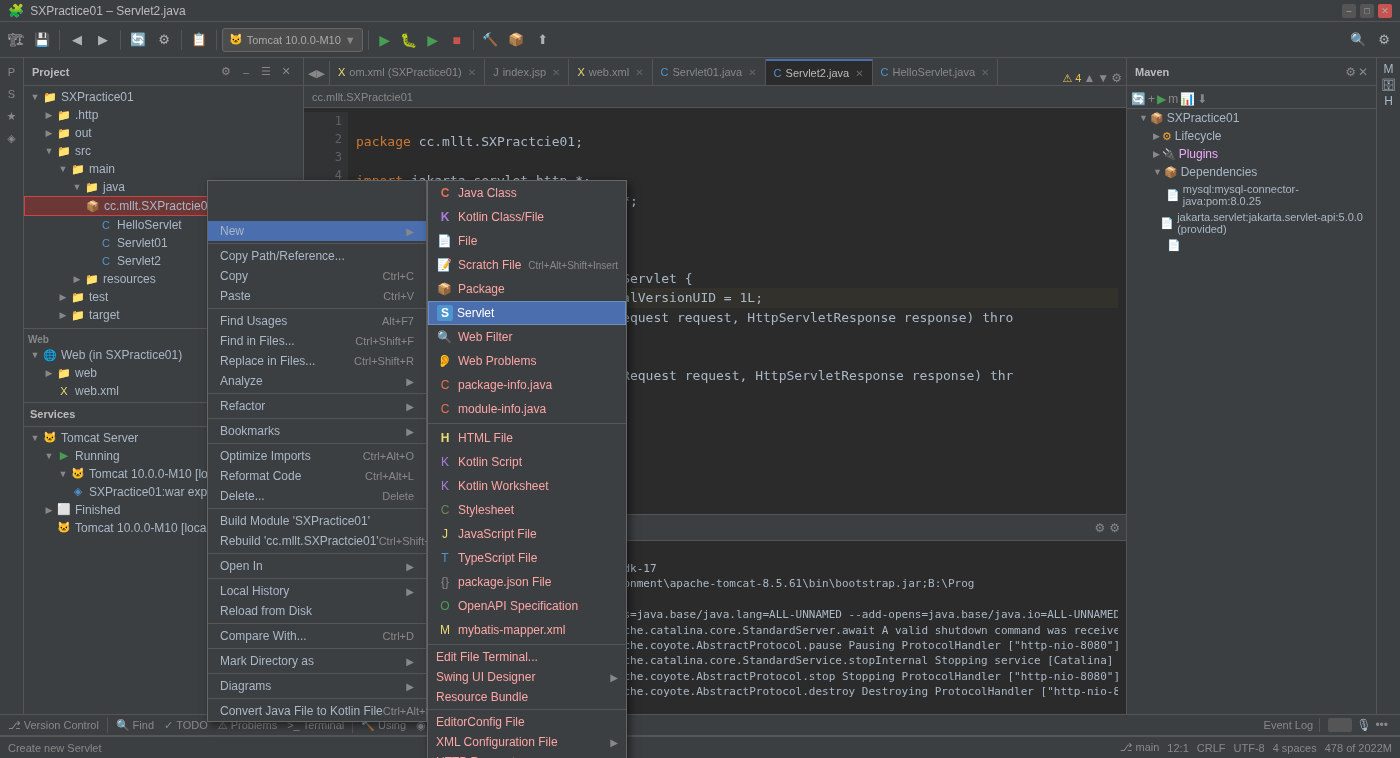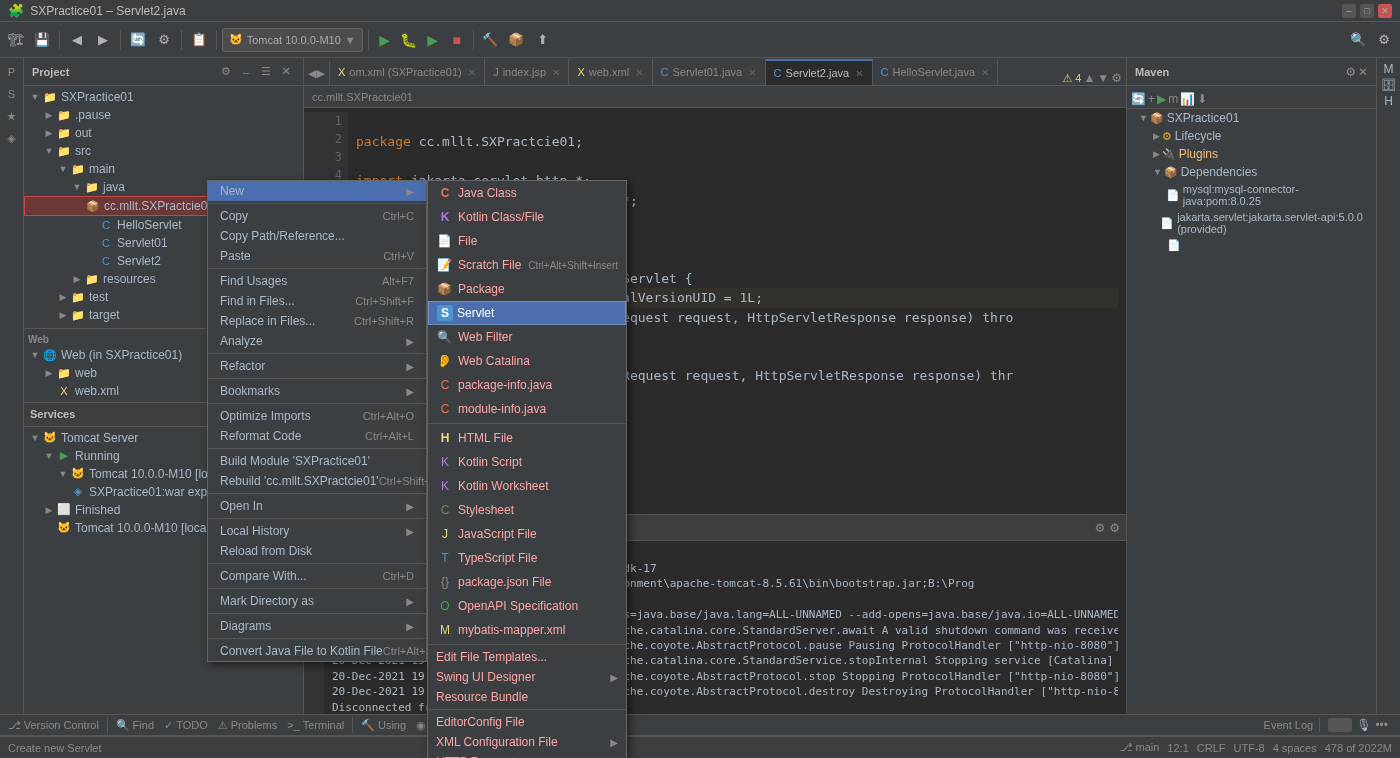--- a/index.html
+++ b/index.html
@@ -36,21 +36,21 @@
     .tree-item { display: flex; align-items: center; padding: 1px 0; cursor: pointer; white-space: nowrap; }
     .tree-item.highlighted { background: #cc666699; border: 1px solid #cc0000; }
     .tree-indent { display: inline-block; }
     .tree-arrow { width: 14px; display: inline-flex; align-items: center; justify-content: center; color: #888; font-size: 9px; }
     .tree-icon { width: 16px; height: 16px; display: inline-flex; align-items: center; justify-content: center; margin-right: 3px; font-size: 11px; }
     .tree-label { font-size: 12px; color: #a9b7c6; }
 
     
     #context-menu { position: absolute; left: 207px; top: 180px; width: 220px; background: #3c3f41; border: 1px solid #666; box-shadow: 3px 3px 8px rgba(0,0,0,0.5); z-index: 100; }
     .cm-item { display: flex; align-items: center; justify-content: space-between; padding: 3px 12px; cursor: pointer; white-space: nowrap; }
-    .cm-item.highlighted { background: #4b6eaf; }
+    .cm-item.highlighted { background: #4b6eaf; margin-top: 40px; }
     .cm-item-text { font-size: 12px; color: #a9b7c6; }
     .cm-item-shortcut { font-size: 11px; color: #888; }
     .cm-item-arrow { font-size: 10px; color: #888; }
     .cm-sep { height: 1px; background: #555; margin: 2px 0; }
 
     
     #submenu { position: absolute; left: 427px; top: 180px; width: 200px; background: #3c3f41; border: 1px solid #666; box-shadow: 3px 3px 8px rgba(0,0,0,0.5); z-index: 101; }
     .sm-item { display: flex; align-items: center; padding: 3px 8px; cursor: pointer; white-space: nowrap; }
     .sm-item.active { background: #4b6eaf; border: 1px solid #5578b5; }
     .sm-icon { width: 18px; height: 18px; display: inline-flex; align-items: center; justify-content: center; margin-right: 4px; }
@@ -185,21 +185,21 @@
       <div class="tree-item">
         <span class="tree-indent" style="width:4px;"></span>
         <span class="tree-arrow">▼</span>
         <span class="tree-icon folder-icon">📁</span>
         <span class="tree-label">SXPractice01</span>
       </div>
       <div class="tree-item">
         <span class="tree-indent" style="width:18px;"></span>
         <span class="tree-arrow">▶</span>
         <span class="tree-icon">📁</span>
-        <span class="tree-label">.pause</span>
+        <span class="tree-label">.http</span>
       </div>
       <div class="tree-item">
         <span class="tree-indent" style="width:18px;"></span>
         <span class="tree-arrow">▶</span>
         <span class="tree-icon folder-icon">📁</span>
         <span class="tree-label">out</span>
       </div>
       <div class="tree-item">
         <span class="tree-indent" style="width:18px;"></span>
         <span class="tree-arrow">▼</span>
@@ -498,21 +498,21 @@
       <div class="maven-item">
         <span style="width:22px; display:inline-block;"></span>
         <span style="color:#888; font-size:9px; margin-right:2px;">▶</span>
         <span style="font-size:11px; margin-right:3px; color:#f0a330;">⚙</span>
         <span style="font-size:12px; color:#a9b7c6;">Lifecycle</span>
       </div>
       <div class="maven-item">
         <span style="width:22px; display:inline-block;"></span>
         <span style="color:#888; font-size:9px; margin-right:2px;">▶</span>
         <span style="font-size:11px; margin-right:3px; color:#f0a330;">🔌</span>
-        <span style="font-size:12px; color:#fdba74;">Plugins</span>
+        <span style="font-size:12px; color:#f0abfc;">Plugins</span>
       </div>
       <div class="maven-item">
         <span style="width:22px; display:inline-block;"></span>
         <span style="color:#888; font-size:9px; margin-right:2px;">▼</span>
         <span style="font-size:11px; margin-right:3px; color:#4e94ce;">📦</span>
         <span style="font-size:12px; color:#a9b7c6;">Dependencies</span>
       </div>
       <div class="maven-item">
         <span style="width:36px; display:inline-block;"></span>
         <span style="font-size:11px; margin-right:3px; color:#888;">📄</span>
@@ -537,27 +537,27 @@
   </div>
 </div>
 
 <div id="context-menu">
   <div class="cm-item highlighted">
     <span class="cm-item-text">New</span>
     <span class="cm-item-arrow">▶</span>
   </div>
   <div class="cm-sep"></div>
   <div class="cm-item">
+    <span class="cm-item-text">Copy Path/Reference...</span>
+  </div>
+  <div class="cm-item">
     <span class="cm-item-text">Copy</span>
     <span class="cm-item-shortcut">Ctrl+C</span>
   </div>
   <div class="cm-item">
-    <span class="cm-item-text">Copy Path/Reference...</span>
-  </div>
-  <div class="cm-item">
     <span class="cm-item-text">Paste</span>
     <span class="cm-item-shortcut">Ctrl+V</span>
   </div>
   <div class="cm-sep"></div>
   <div class="cm-item">
     <span class="cm-item-text">Find Usages</span>
     <span class="cm-item-shortcut">Alt+F7</span>
   </div>
   <div class="cm-item">
     <span class="cm-item-text">Find in Files...</span>
@@ -582,20 +582,24 @@
     <span class="cm-item-arrow">▶</span>
   </div>
   <div class="cm-sep"></div>
   <div class="cm-item">
     <span class="cm-item-text">Optimize Imports</span>
     <span class="cm-item-shortcut">Ctrl+Alt+O</span>
   </div>
   <div class="cm-item">
     <span class="cm-item-text">Reformat Code</span>
     <span class="cm-item-shortcut">Ctrl+Alt+L</span>
+  </div>
+  <div class="cm-item">
+    <span class="cm-item-text">Delete...</span>
+    <span class="cm-item-shortcut">Delete</span>
   </div>
   <div class="cm-sep"></div>
   <div class="cm-item">
     <span class="cm-item-text">Build Module 'SXPractice01'</span>
   </div>
   <div class="cm-item">
     <span class="cm-item-text">Rebuild 'cc.mllt.SXPractcie01'</span>
     <span class="cm-item-shortcut">Ctrl+Shift+F9</span>
   </div>
   <div class="cm-sep"></div>
@@ -659,21 +663,21 @@
   <div class="sm-item active" style="background:#4b6eaf; border:1px solid #6d8fc0;">
     <span class="sm-icon" style="color:#fff; font-weight:bold; font-size:12px; background:#4e94ce; width:16px; height:16px; display:inline-flex; align-items:center; justify-content:center; border-radius:2px;">S</span>
     <span class="sm-label" style="color:#fff;">Servlet</span>
   </div>
   <div class="sm-item">
     <span class="sm-icon" style="color:#888; font-size:12px;">🔍</span>
     <span class="sm-label">Web Filter</span>
   </div>
   <div class="sm-item">
     <span class="sm-icon" style="color:#888; font-size:12px;">👂</span>
-    <span class="sm-label">Web Catalina</span>
+    <span class="sm-label">Web Problems</span>
   </div>
   <div class="sm-item">
     <span class="sm-icon" style="color:#e76f51; font-size:12px;">C</span>
     <span class="sm-label">package-info.java</span>
   </div>
   <div class="sm-item">
     <span class="sm-icon" style="color:#e76f51; font-size:12px;">C</span>
     <span class="sm-label">module-info.java</span>
   </div>
   <div class="sm-sep"></div>
@@ -708,21 +712,21 @@
   <div class="sm-item">
     <span class="sm-icon" style="color:#499c54; font-size:12px;">O</span>
     <span class="sm-label">OpenAPI Specification</span>
   </div>
   <div class="sm-item">
     <span class="sm-icon" style="color:#e6db74; font-size:12px;">M</span>
     <span class="sm-label">mybatis-mapper.xml</span>
   </div>
   <div class="sm-sep"></div>
   <div class="sm-item">
-    <span class="sm-label">Edit File Templates...</span>
+    <span class="sm-label">Edit File Terminal...</span>
   </div>
   <div class="sm-item">
     <span class="sm-label">Swing UI Designer</span>
     <span style="font-size:10px; color:#888; margin-left:auto;">▶</span>
   </div>
   <div class="sm-item">
     <span class="sm-label">Resource Bundle</span>
   </div>
   <div class="sm-sep"></div>
   <div class="sm-item">

